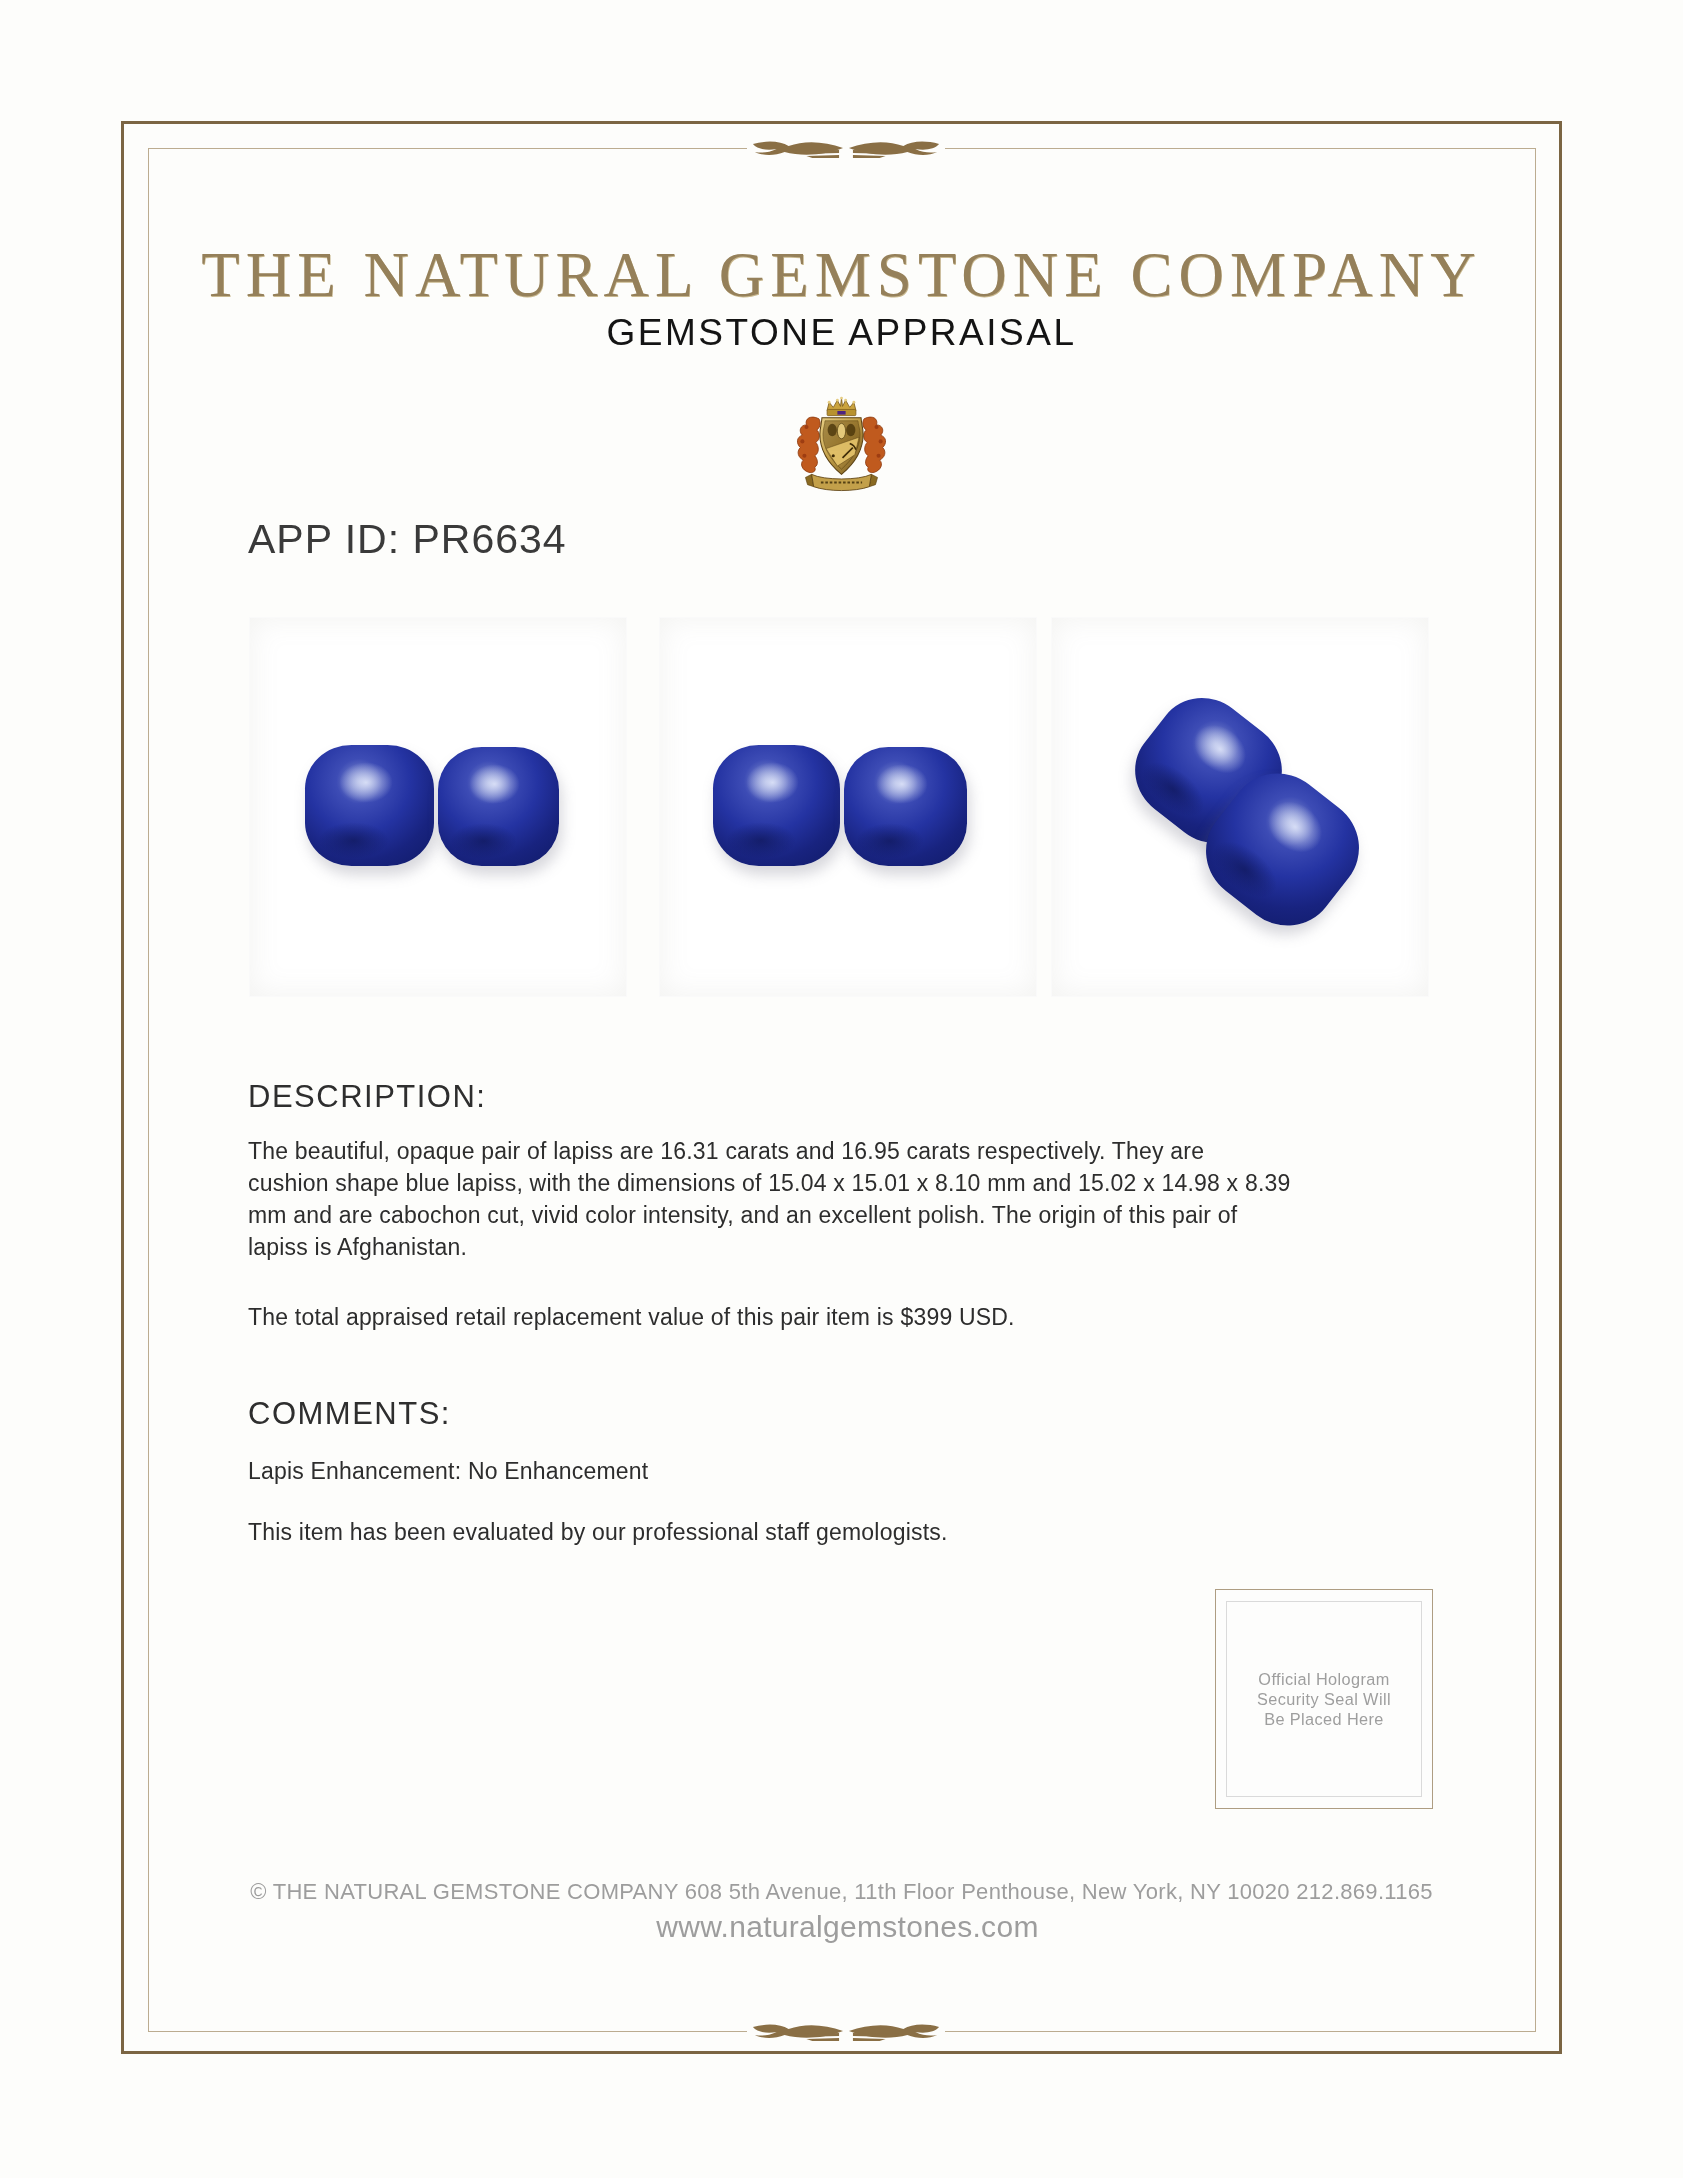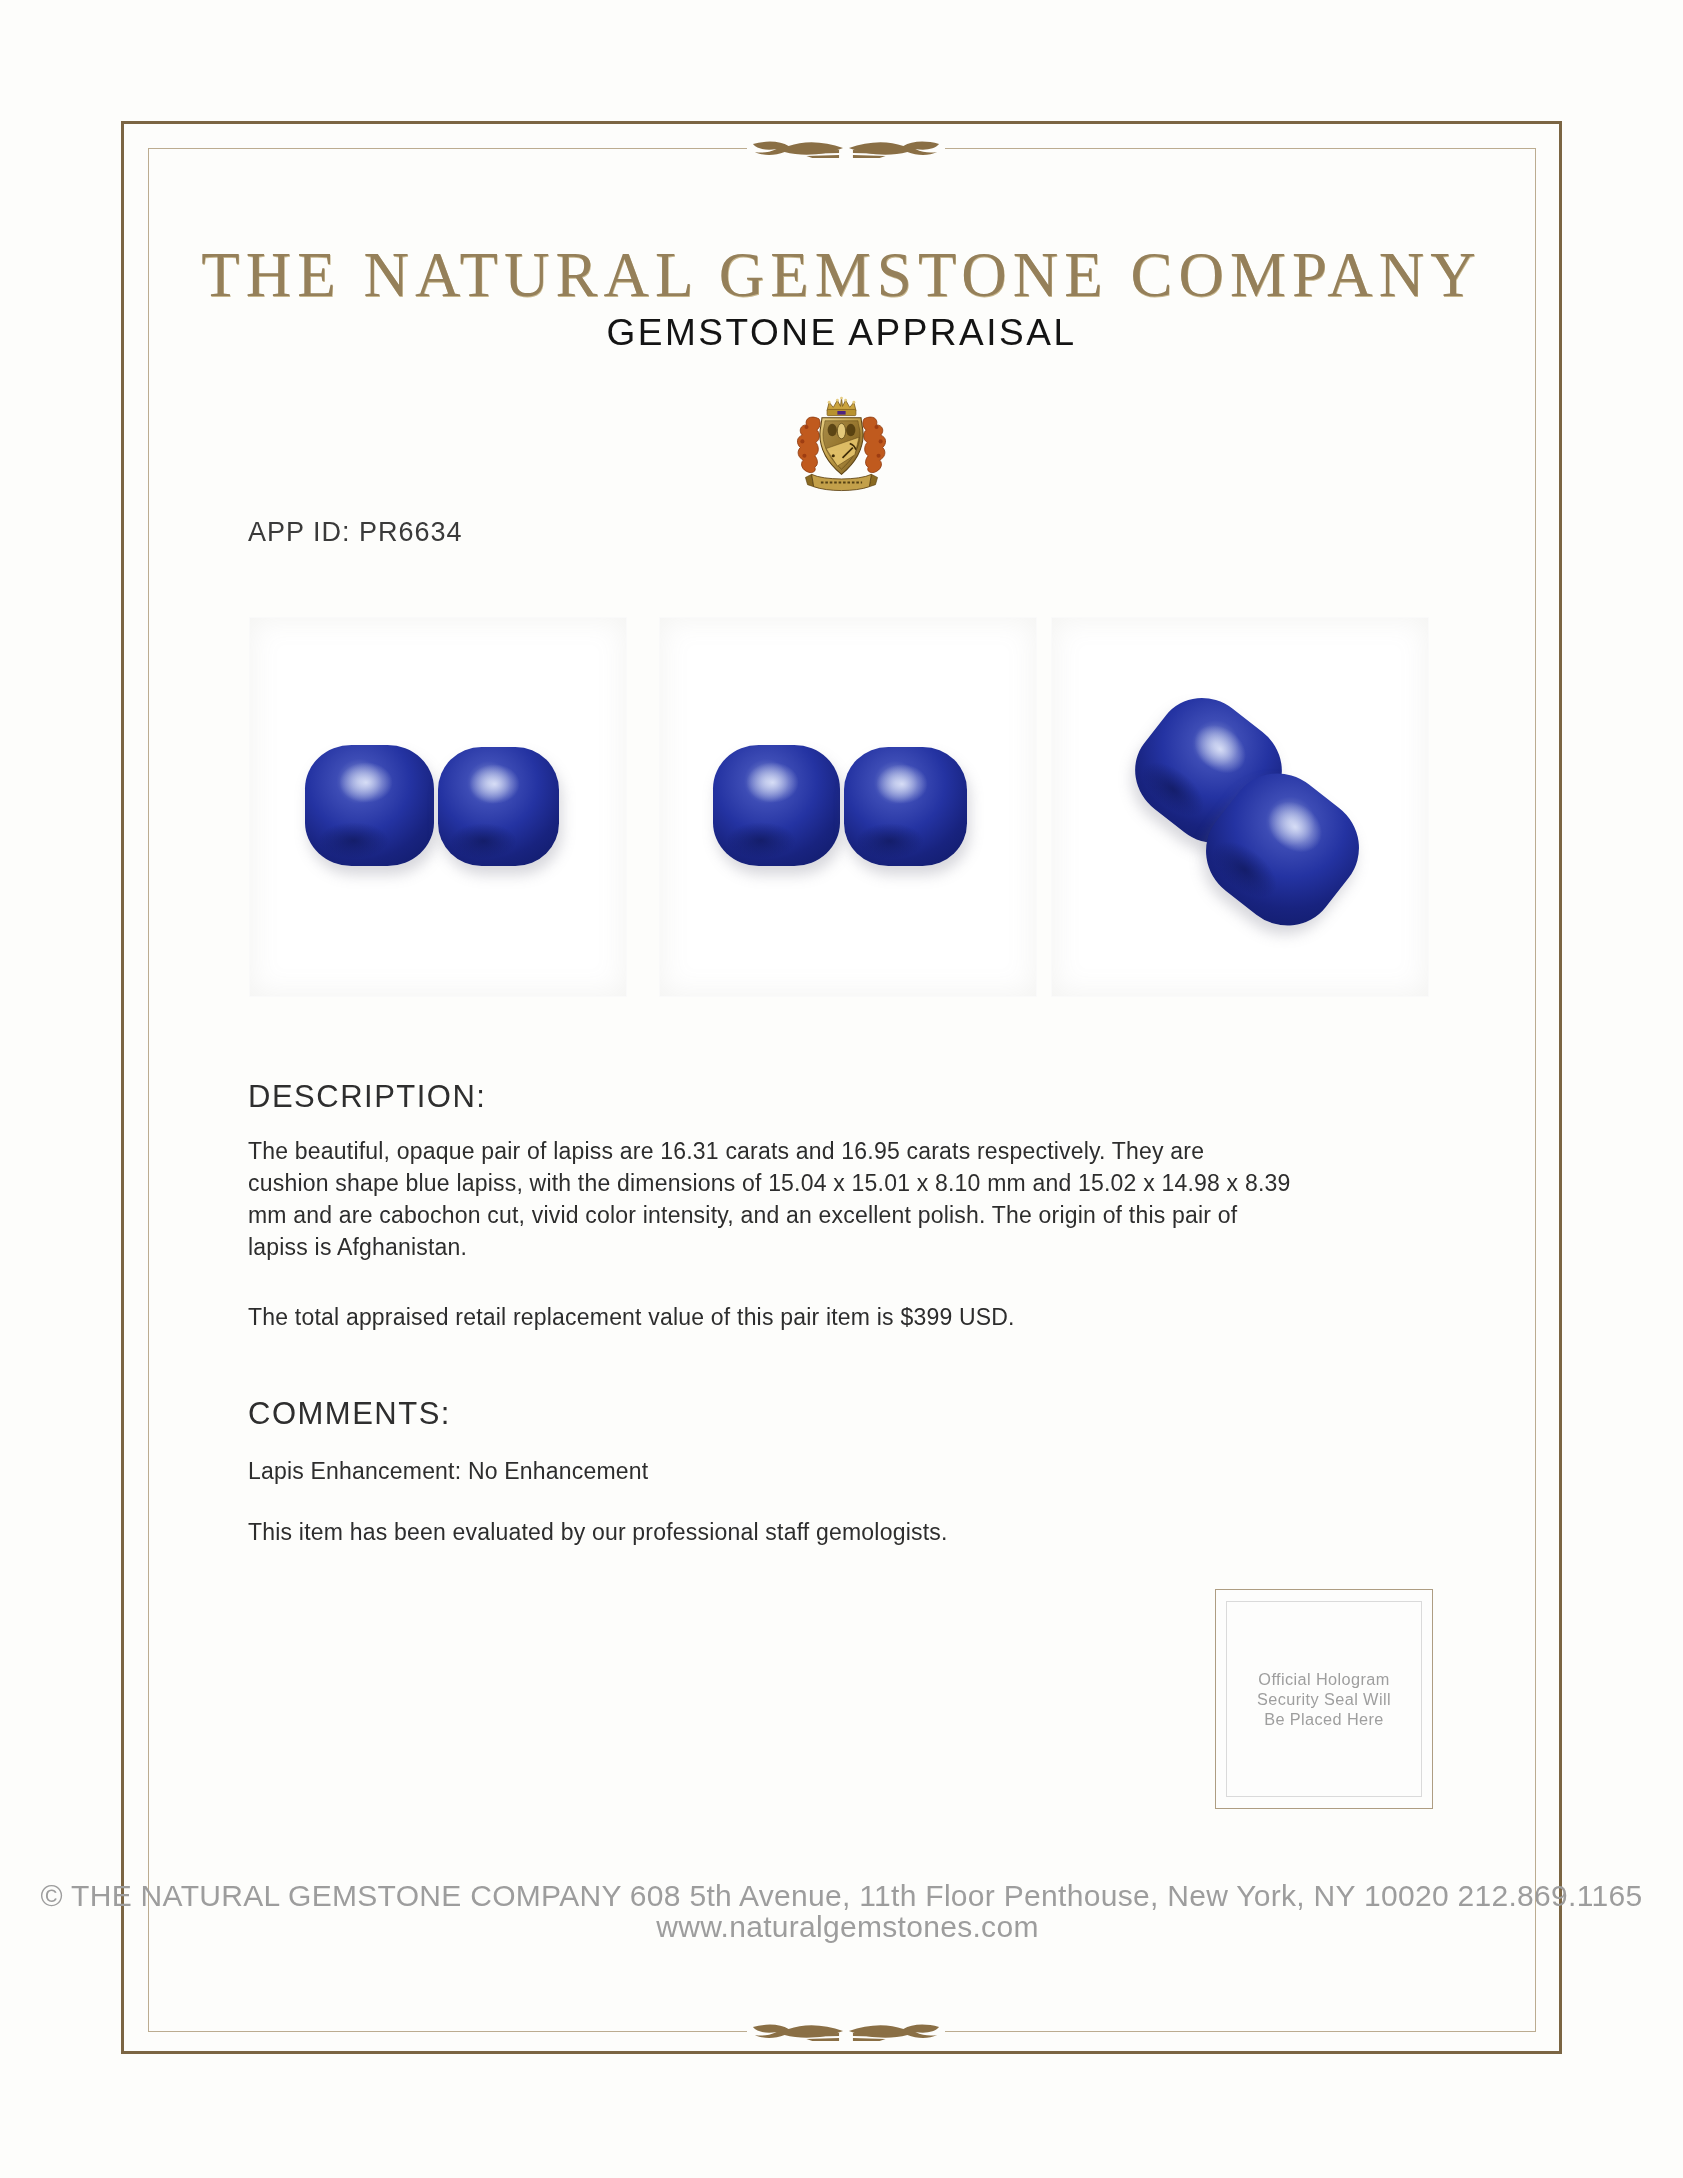--- a/index.html
+++ b/index.html
@@ -34,21 +34,21 @@
     font-size:63px;line-height:1;font-weight:400;
     letter-spacing:6px;color:#95805a;
     text-shadow:0.6px 0.6px 0 #c9b88f;
     white-space:nowrap;
   }
   .doc-type{
     top:314px;font-size:37px;line-height:1;letter-spacing:2.5px;
     color:#141414;white-space:nowrap;
   }
   .app-id{
-    left:248px;top:519px;font-size:27px;line-height:1;
+    left:248px;top:519px;font-size:41px;line-height:1;
     letter-spacing:1px;color:#3a3a3a;white-space:nowrap;
   }
 
   
   .photo{
     top:617px;width:376px;height:378px;background:#ffffff;
     border:1px solid rgba(0,0,0,0.02);
     box-shadow:inset 0 0 30px rgba(150,145,135,0.12);
   }
   .gem{
@@ -83,21 +83,21 @@
     border:1px solid #ae9d82;background:#fdfdfc;
   }
   .holo-inner{
     position:absolute;left:10px;top:11px;right:10px;bottom:11px;
     border:1px solid #dadada;
     display:flex;flex-direction:column;align-items:center;justify-content:center;
   }
   .holo-line{font-size:16.3px;line-height:20px;color:#9e9e9e;letter-spacing:0.4px;}
 
   
-  .footer-line1{top:1881px;font-size:30px;line-height:1;color:#9d9d9d;letter-spacing:0.3px;white-space:nowrap;}
+  .footer-line1{top:1881px;font-size:22px;line-height:1;color:#9d9d9d;letter-spacing:0.3px;white-space:nowrap;}
   .footer-line2{top:1912px;font-size:30px;line-height:1;color:#9d9d9d;letter-spacing:0.3px;white-space:nowrap;padding-left:12px;}
 </style>
 </head>
 <body>
 
 <div class="abs border-outer"></div>
 <div class="abs border-inner"></div>
 
 <div class="abs ornament" style="top:136px;">
   <svg viewBox="0 0 200 24" width="198" height="24" aria-hidden="true">

